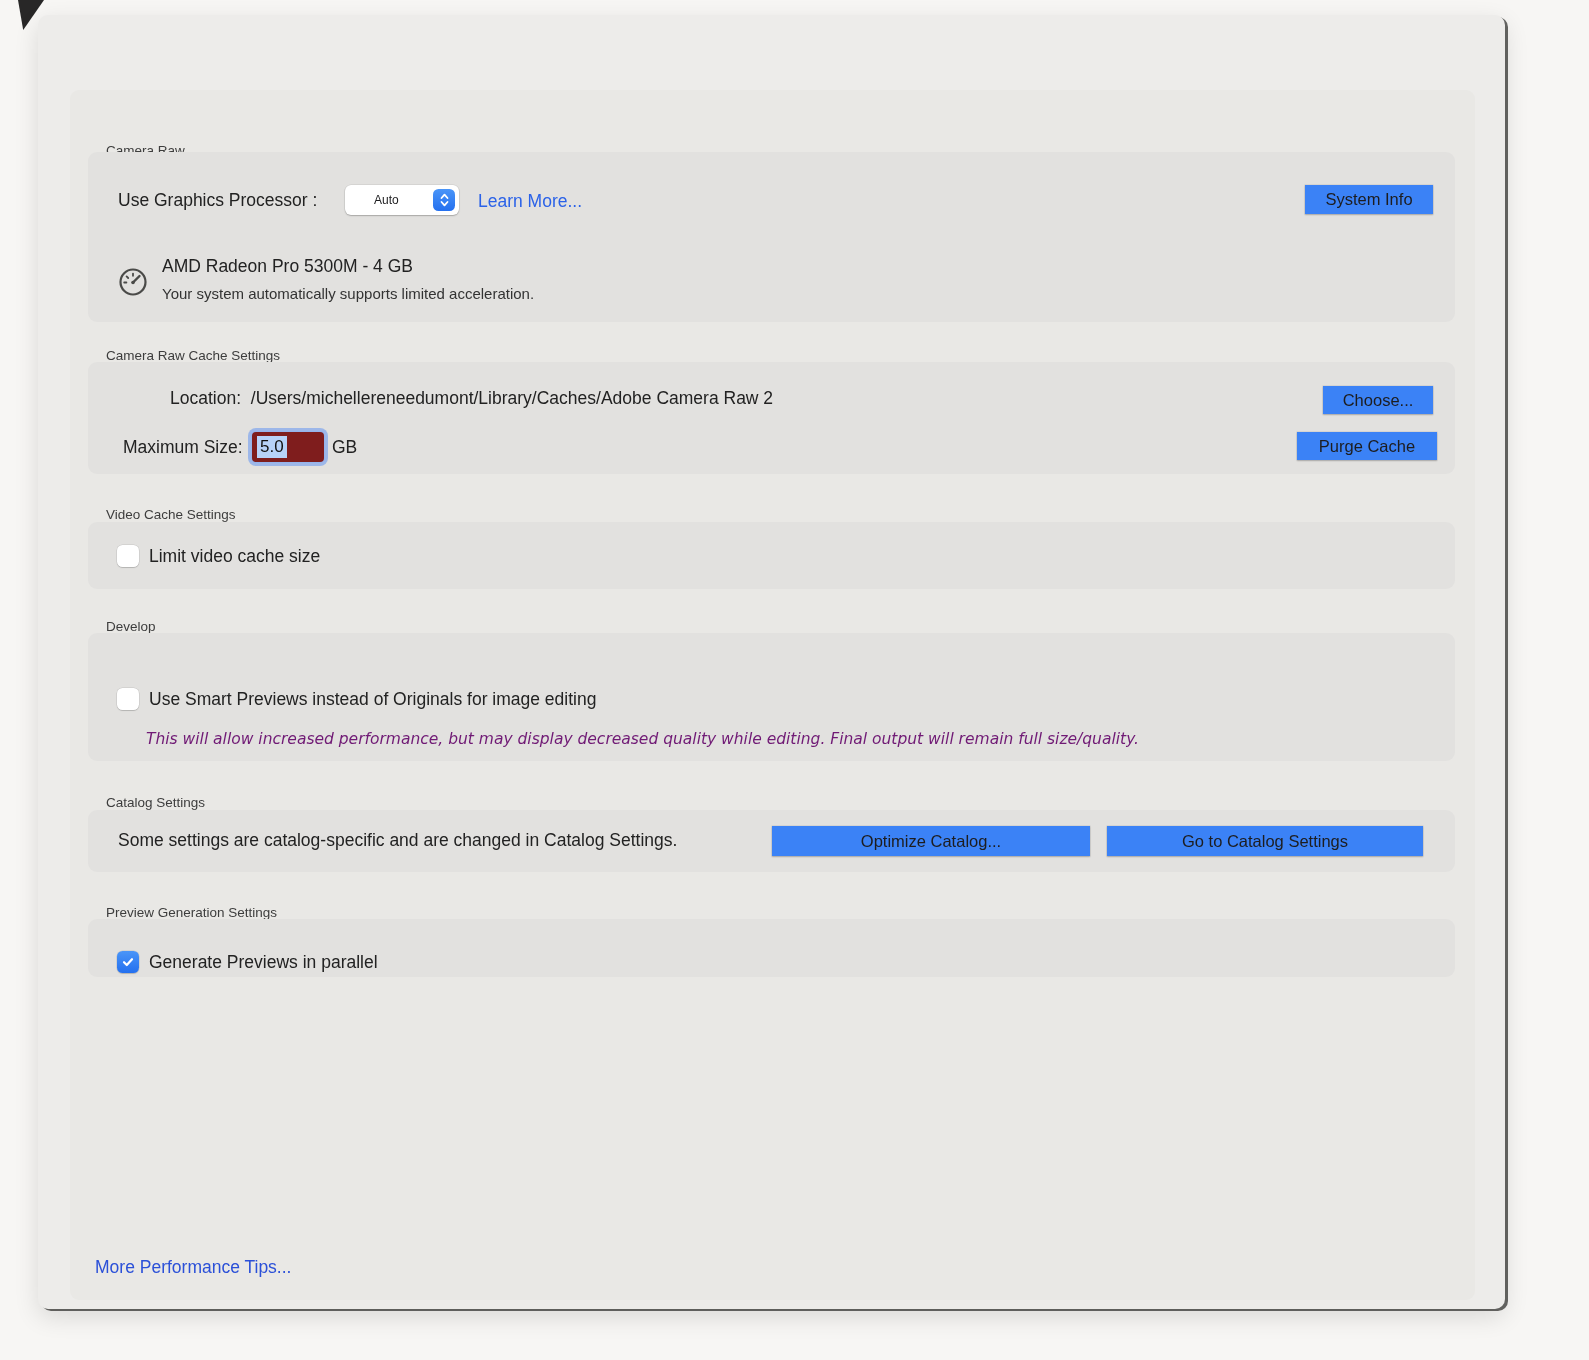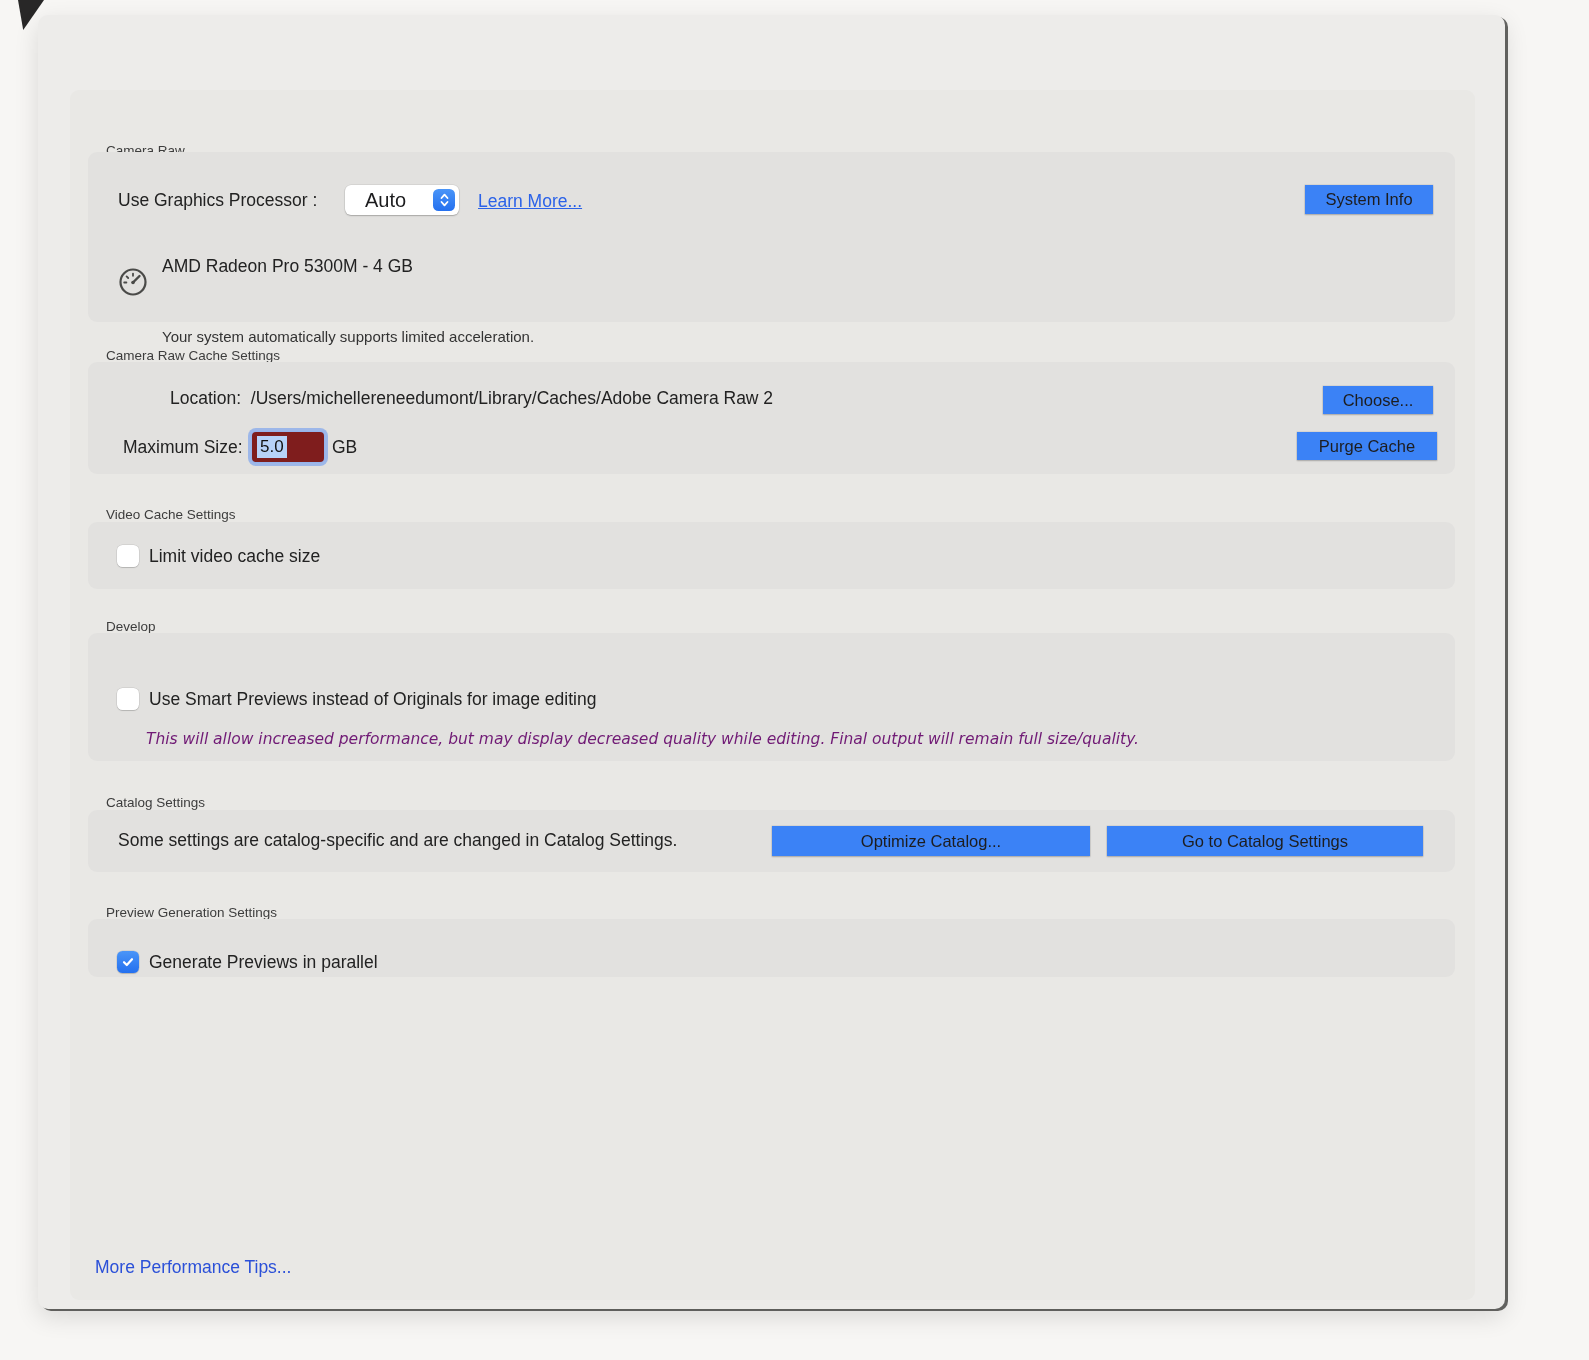--- a/index.html
+++ b/index.html
@@ -33,32 +33,32 @@
   .tab.selected + .sep { visibility:hidden; }
   .sep:has(+ .tab.selected) { visibility:hidden; }
 
   .panel { position:absolute; left:32px; top:75px; width:1405px; height:1210px;
     background:#e9e8e5; border-radius:9px; }
 
   .sec-header { position:absolute; font-size:13.5px; color:#3d3d3d; }
   .box { position:absolute; left:50px; width:1367px; background:#e2e1df; border-radius:9px; }
 
   .row-label { font-size:17.5px; color:#222; }
-  .small-label { font-size:15px; color:#333;margin-top:43px; }
+  .small-label { font-size:15px; color:#333; }
 
   .btn { position:absolute; background:#3b82f6; border-radius:0; display:flex;
     align-items:center; justify-content:center; font-size:16.5px; color:#1d1d1f;
     box-shadow:0 0 0 .5px rgba(0,0,0,.1), 0 1px 1.5px rgba(0,0,0,.22); cursor:default; }
 
-  .link { color:#2b62e8; font-size:17.5px; cursor:pointer;text-decoration:underline; }
+  .link { color:#2b62e8; font-size:17.5px; cursor:pointer; }
 
   .dropdown { position:absolute; width:114px; height:30px; background:#fff; border-radius:6px;
     box-shadow:0 0 0 .5px rgba(0,0,0,.1), 0 1px 1.5px rgba(0,0,0,.22);
     display:flex; align-items:center; }
-  .dropdown .dd-label { font-size:20px; color:#1c1c1e; padding-left:20px; flex:1; }
+  .dropdown .dd-label { font-size:12px; color:#1c1c1e; padding-left:20px; flex:1;margin-left:9px; }
   .stepper { width:22px; height:22px; margin-right:4px; border-radius:5.5px;
     background:linear-gradient(#4a95f8,#2470ef); display:flex; align-items:center; justify-content:center; }
 
   .checkbox { width:22px; height:22px; border-radius:5.5px; background:#fff; flex:none;
     box-shadow:0 0 0 .5px rgba(0,0,0,.12), 0 1px 1px rgba(0,0,0,.15);
     display:flex; align-items:center; justify-content:center; }
   .checkbox svg { display:none; }
   .checkbox.checked { background:linear-gradient(#4a95f8,#2470ef); }
   .checkbox.checked svg { display:block; }
   .check-row { position:absolute; display:flex; align-items:center; gap:10px; }

